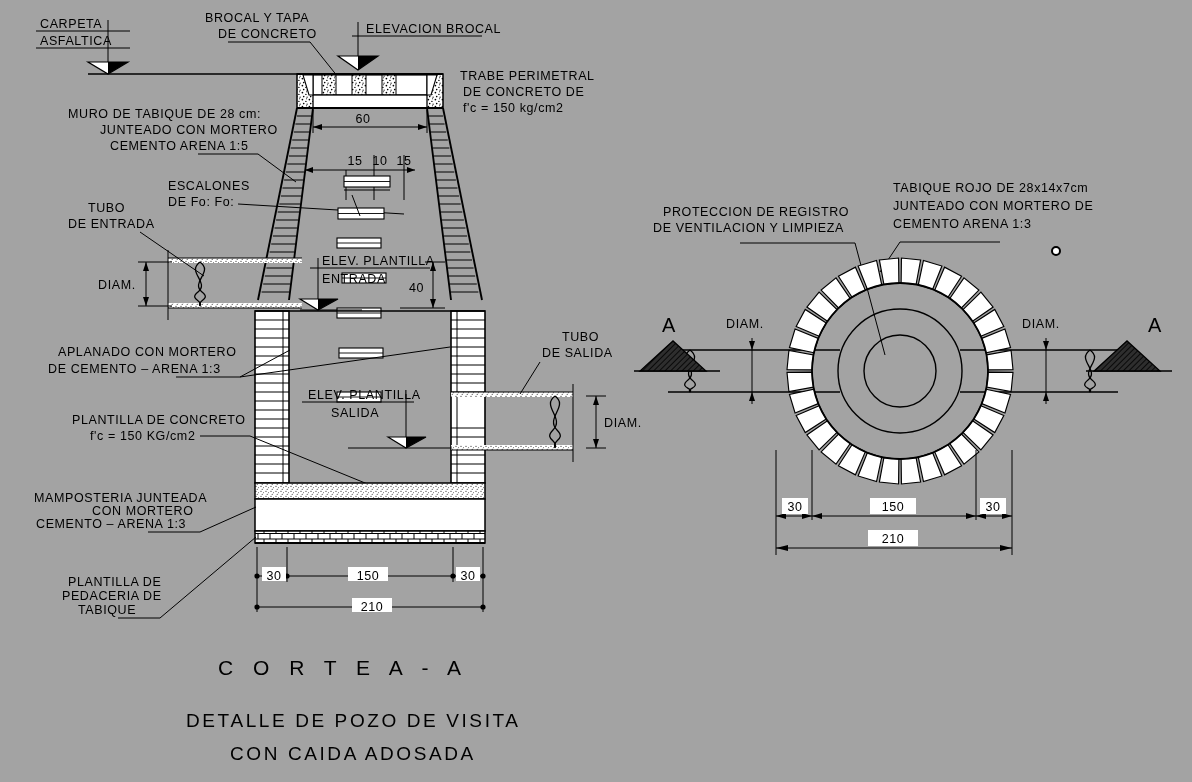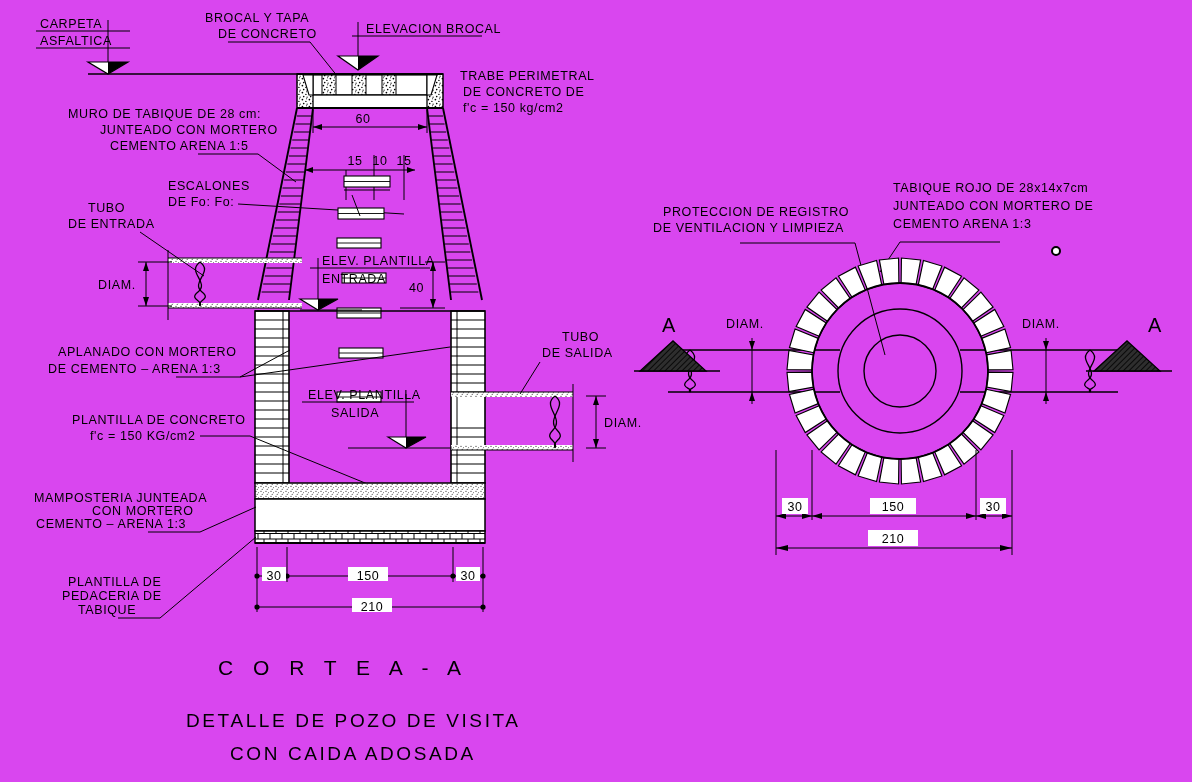--- a/index.html
+++ b/index.html
@@ -1,19 +1,19 @@
 <!DOCTYPE html>
 <html><head>
 <meta charset="utf-8">
 <title>Detalle de Pozo de Visita</title>
 <style>
   html,body{margin:0;padding:0;background:#ffffff;}
   body{width:1192px;height:782px;overflow:hidden;
        font-family:"Liberation Sans", sans-serif;color:#000;}
-  #sheet{position:relative;width:1192px;height:782px;background:#d946ef;}
+  #sheet{position:relative;width:1192px;height:782px;background:#a3a3a3;}
   svg{display:block;}
   text{font-family:"Liberation Sans", sans-serif;fill:#000;}
   .lbl{font-size:12.5px;letter-spacing:0.6px;}
   .dim{font-size:12.5px;letter-spacing:0.6px;}
   .secmark{font-size:20px;letter-spacing:1px;}
   .title1{font-size:21px;letter-spacing:7px;}
   .title2{font-size:19px;letter-spacing:2.6px;}
   .ln{stroke:#000;fill:none;}
   .thin{stroke-width:1;}
   .med{stroke-width:1.3;}

